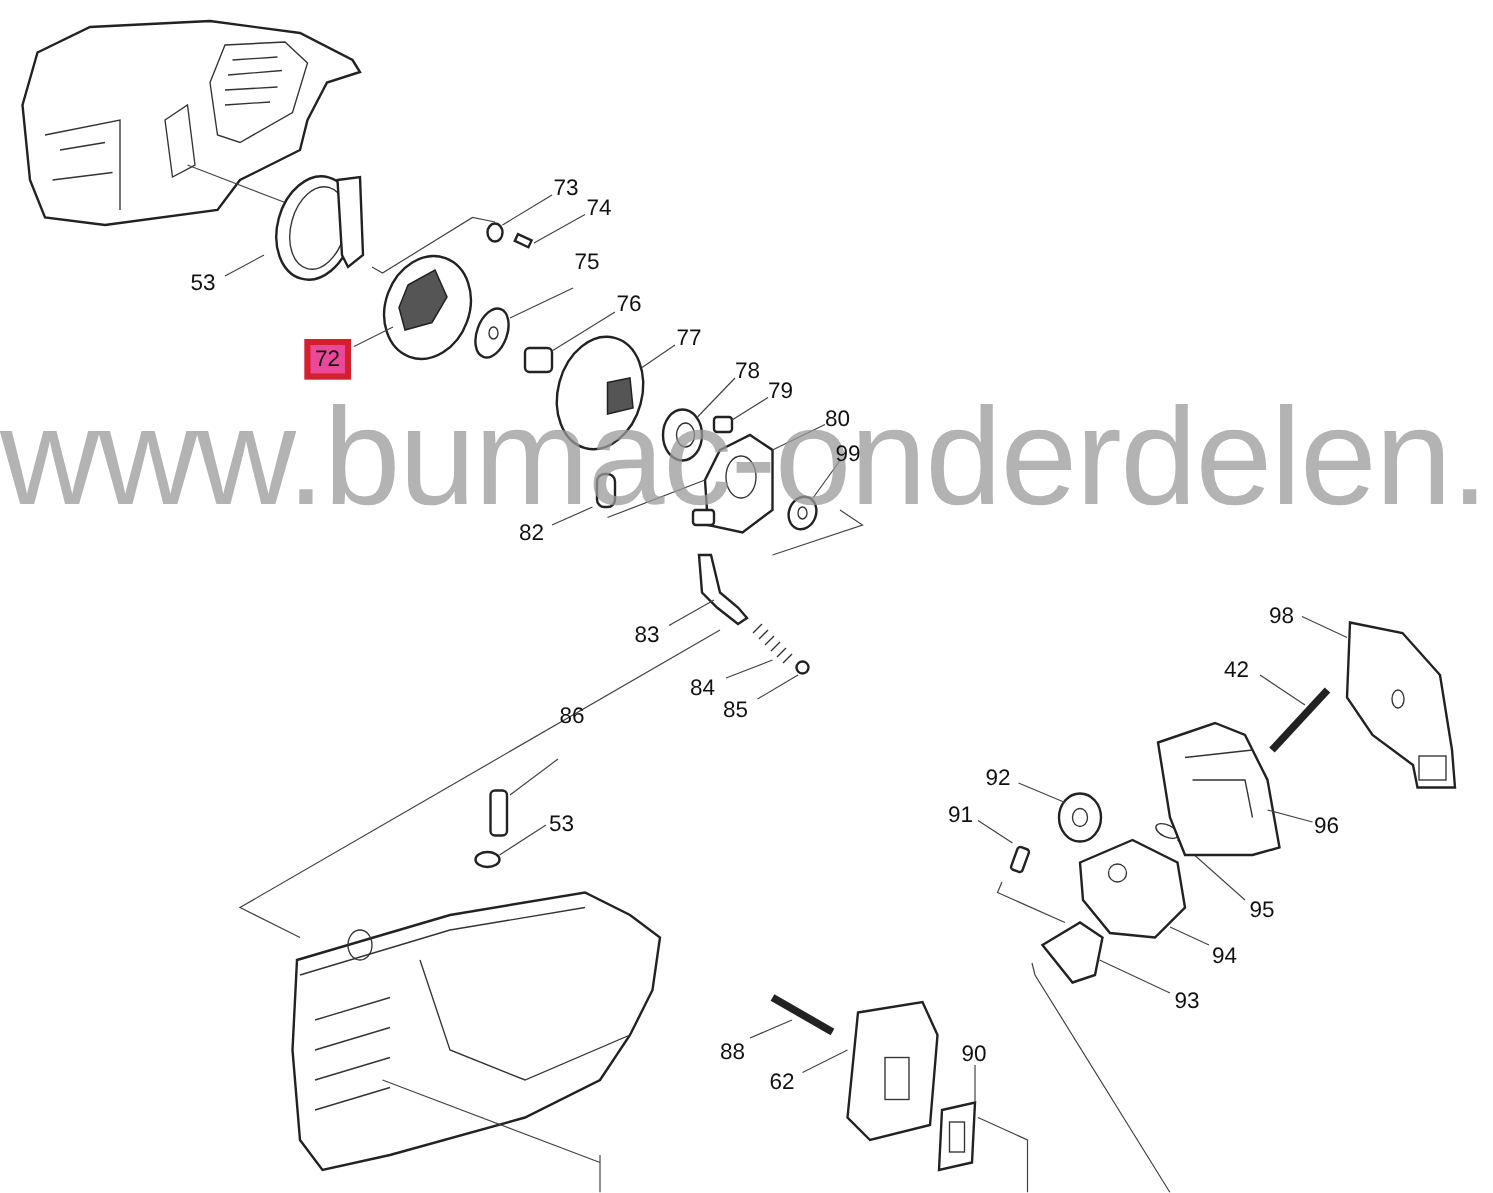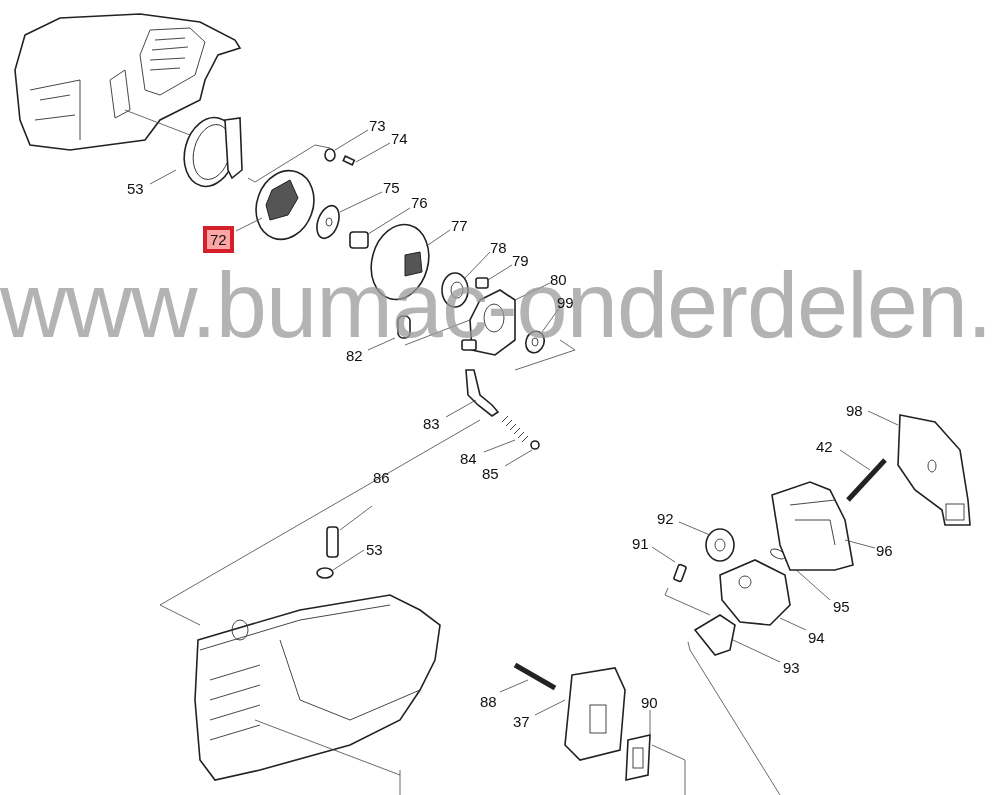--- a/index.html
+++ b/index.html
@@ -1,19 +1,19 @@
 <!DOCTYPE html>
 <html><head>
 <meta charset="utf-8">
 <style>
   html, body { margin: 0; padding: 0; background: #ffffff; }
   body { width: 995px; height: 795px; position: relative; overflow: hidden; font-family: "Liberation Sans", sans-serif; }
   #diagram { position: absolute; left: 0; top: 0; width: 995px; height: 795px; }
   .lbl { position: absolute; font-size: 15px; color: #111; line-height: 1; white-space: nowrap; }
-  .lbl.highlight { border: 4px solid #d3202a; padding: 2px 3px; background: #fca5a5; font-size: 15px; }
+  .lbl.highlight { border: 4px solid #d3202a; padding: 2px 3px; background: #ec4899; font-size: 15px; }
   .watermark { position: absolute; left: 0; top: 259px; width: 995px; font-size: 92px; color: #9a9a9a; opacity: 0.75; letter-spacing: -1px; line-height: 1; white-space: nowrap; pointer-events: none; }
   svg .part { fill: #fff; stroke: #222; stroke-width: 1.6; }
   svg .thin { fill: none; stroke: #333; stroke-width: 0.9; }
   svg .lead { fill: none; stroke: #444; stroke-width: 0.8; }
   svg .dark { fill: #555; stroke: #222; stroke-width: 1; }
 </style>
 </head>
 <body>
 
 <div id="diagram">
@@ -189,35 +189,35 @@
       <line class="lead" x1="868" y1="411" x2="898" y2="425"></line>
     </g>
   </svg>
 
   <div class="watermark">www.bumac-onderdelen.nl</div>
 
   <span class="lbl" style="left:127px;top:181px">53</span>
   <span class="lbl highlight" style="left:203px;top:226px">72</span>
   <span class="lbl" style="left:369px;top:118px">73</span>
   <span class="lbl" style="left:391px;top:131px">74</span>
-  <span class="lbl" style="left:383px;top:180px">75</span>
+  <span class="lbl" style="left:383px;top:167px">75</span>
   <span class="lbl" style="left:411px;top:195px">76</span>
   <span class="lbl" style="left:451px;top:218px">77</span>
   <span class="lbl" style="left:490px;top:240px">78</span>
   <span class="lbl" style="left:512px;top:253px">79</span>
   <span class="lbl" style="left:550px;top:272px">80</span>
   <span class="lbl" style="left:557px;top:295px">99</span>
   <span class="lbl" style="left:346px;top:348px">82</span>
   <span class="lbl" style="left:423px;top:416px">83</span>
   <span class="lbl" style="left:460px;top:451px">84</span>
   <span class="lbl" style="left:482px;top:466px">85</span>
   <span class="lbl" style="left:373px;top:470px">86</span>
   <span class="lbl" style="left:366px;top:542px">53</span>
   <span class="lbl" style="left:480px;top:694px">88</span>
-  <span class="lbl" style="left:513px;top:714px">37</span>
+  <span class="lbl" style="left:513px;top:714px">62</span>
   <span class="lbl" style="left:641px;top:695px">90</span>
   <span class="lbl" style="left:632px;top:536px">91</span>
   <span class="lbl" style="left:657px;top:511px">92</span>
   <span class="lbl" style="left:783px;top:660px">93</span>
   <span class="lbl" style="left:808px;top:630px">94</span>
   <span class="lbl" style="left:833px;top:599px">95</span>
   <span class="lbl" style="left:876px;top:543px">96</span>
   <span class="lbl" style="left:816px;top:439px">42</span>
   <span class="lbl" style="left:846px;top:403px">98</span>
   <span class="lbl" style="left:397px;top:804px">99</span>

